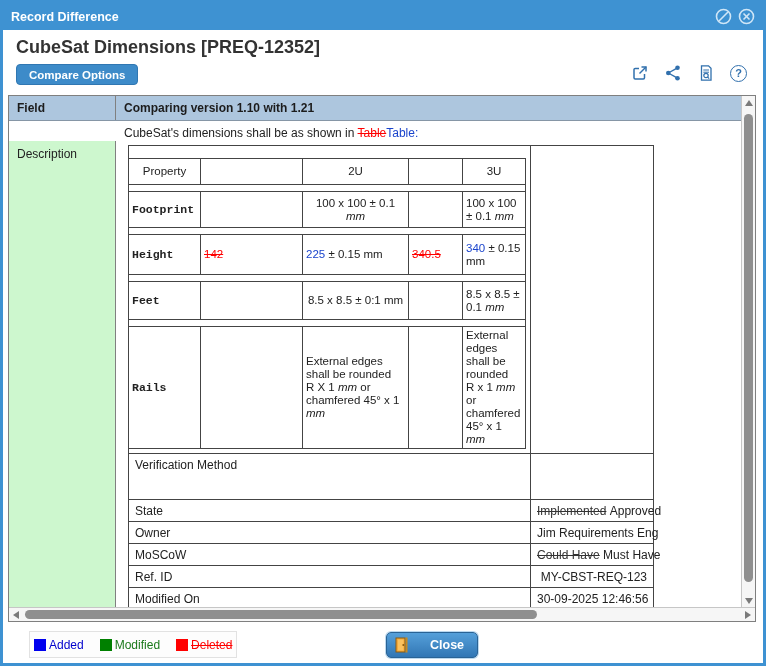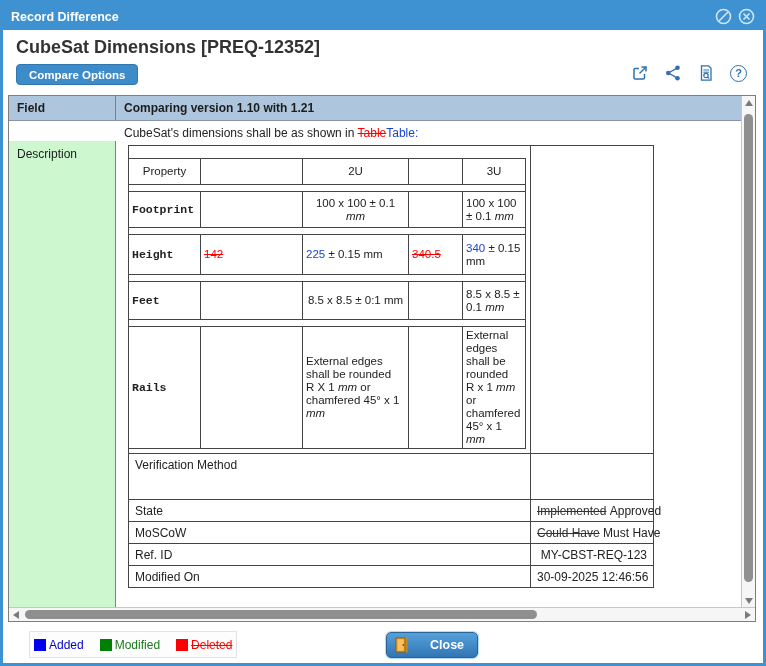--- a/index.html
+++ b/index.html
@@ -226,20 +226,24 @@
             </tr>
             <tr style="height:46px">
               <td class="prop-label top">Verification Method</td>
               <td class="prop-value"></td>
             </tr>
             <tr style="height:22px">
               <td class="prop-label">State</td>
               <td class="prop-value"><span class="old-strike">Implemented</span>&nbsp;<span>Approved</span></td>
             </tr>
             <tr style="height:22px">
+              <td class="prop-label">Owner</td>
+              <td class="prop-value">Jim Requirements Eng</td>
+            </tr>
+            <tr style="height:22px">
               <td class="prop-label">MoSCoW</td>
               <td class="prop-value"><span class="old-strike">Could Have</span>&nbsp;<span>Must Have</span></td>
             </tr>
             <tr style="height:22px">
               <td class="prop-label">Ref. ID</td>
               <td class="prop-value">MY-CBST-REQ-123</td>
             </tr>
             <tr style="height:22px">
               <td class="prop-label">Modified On</td>
               <td class="prop-value">30-09-2025 12:46:56</td>

